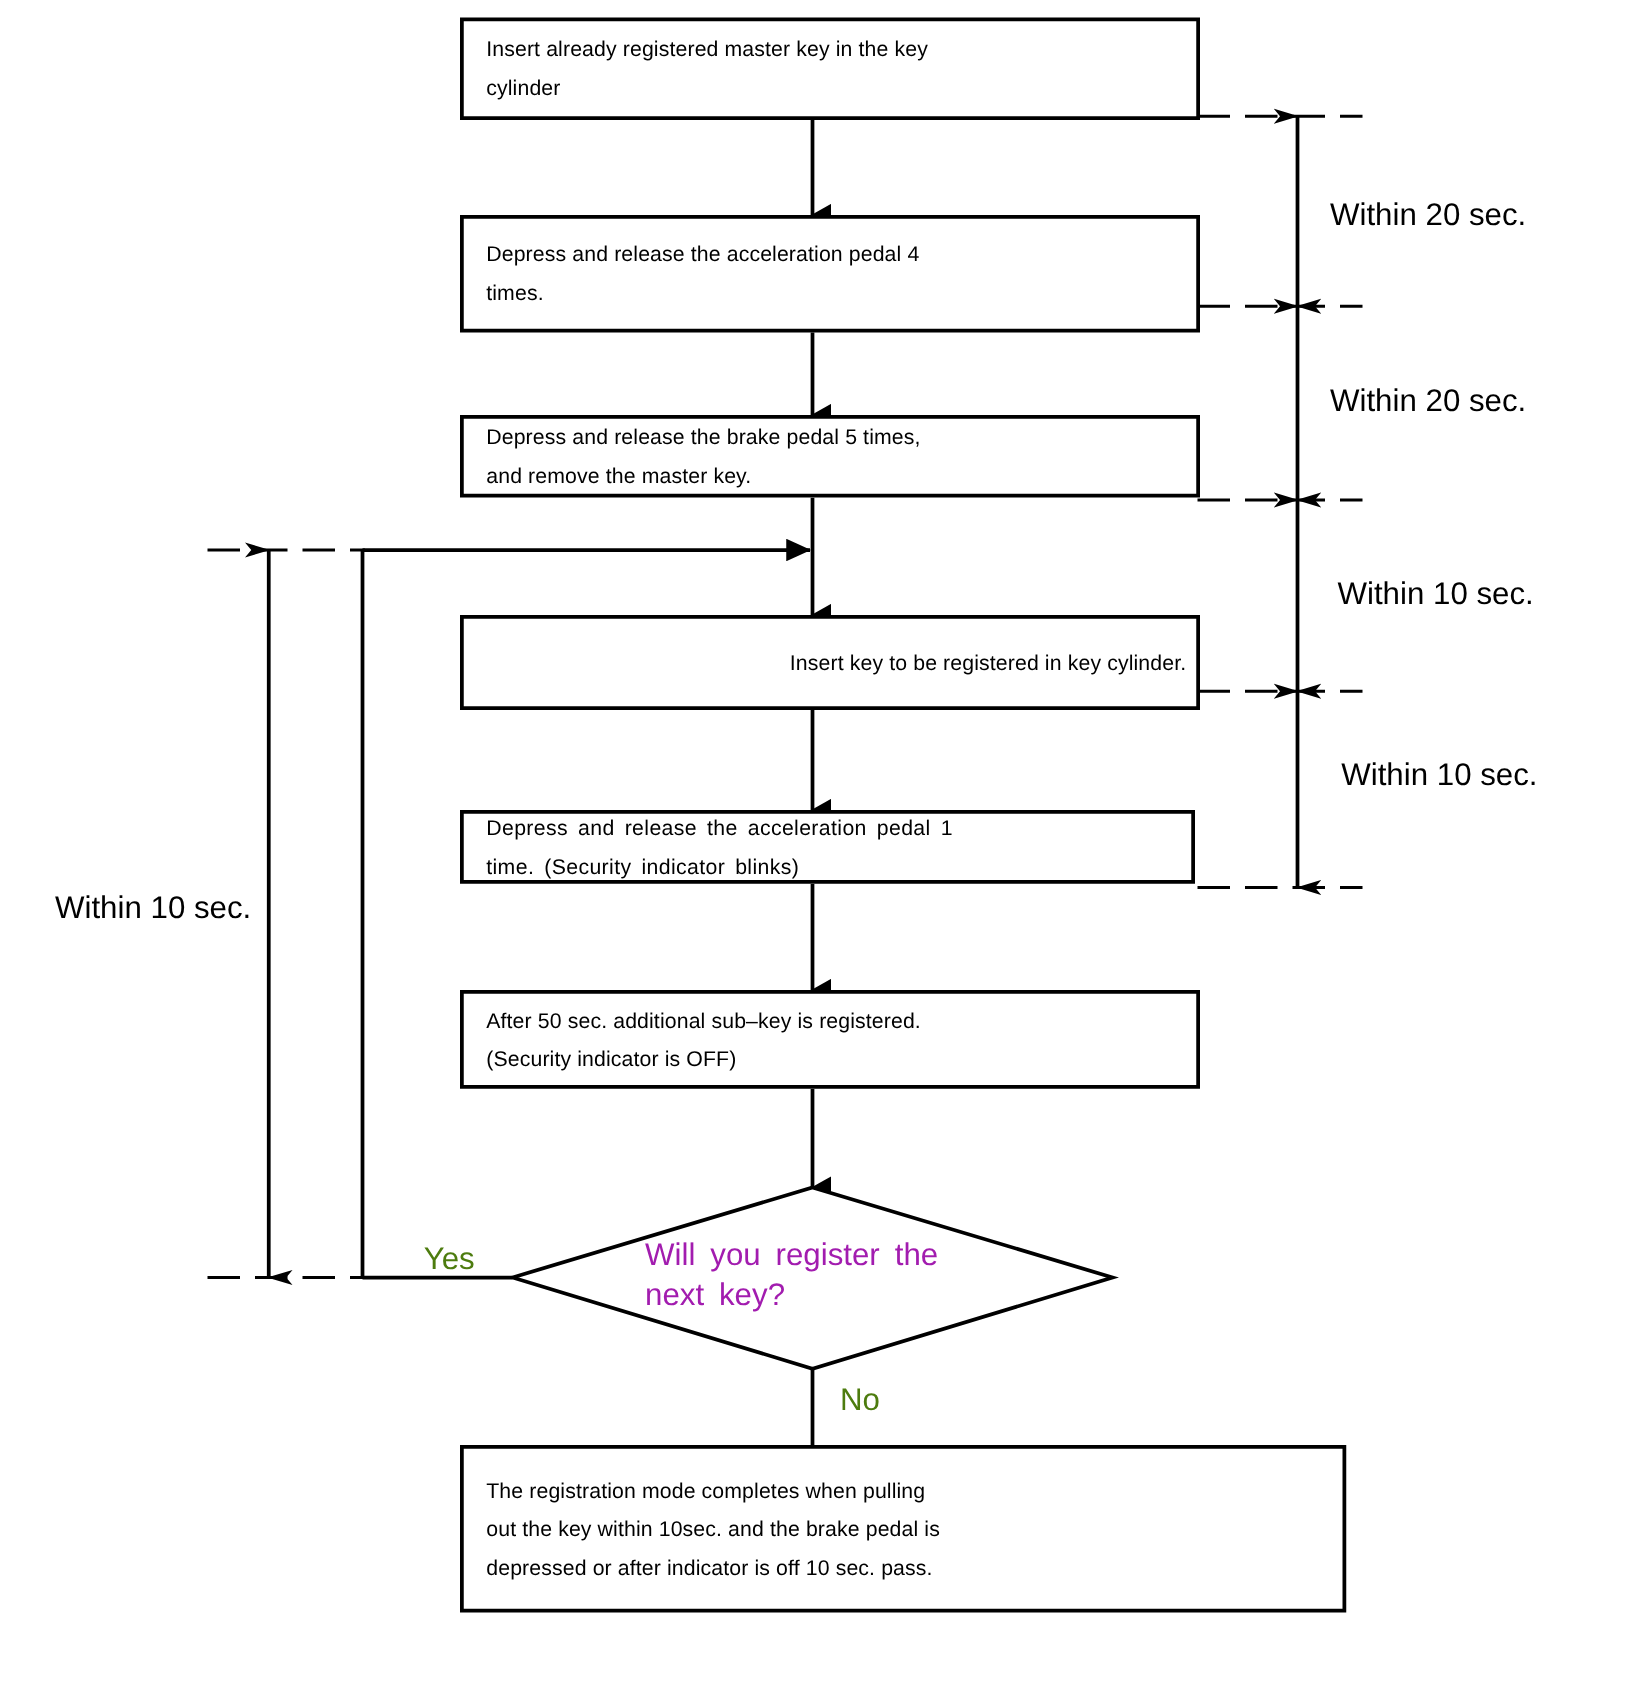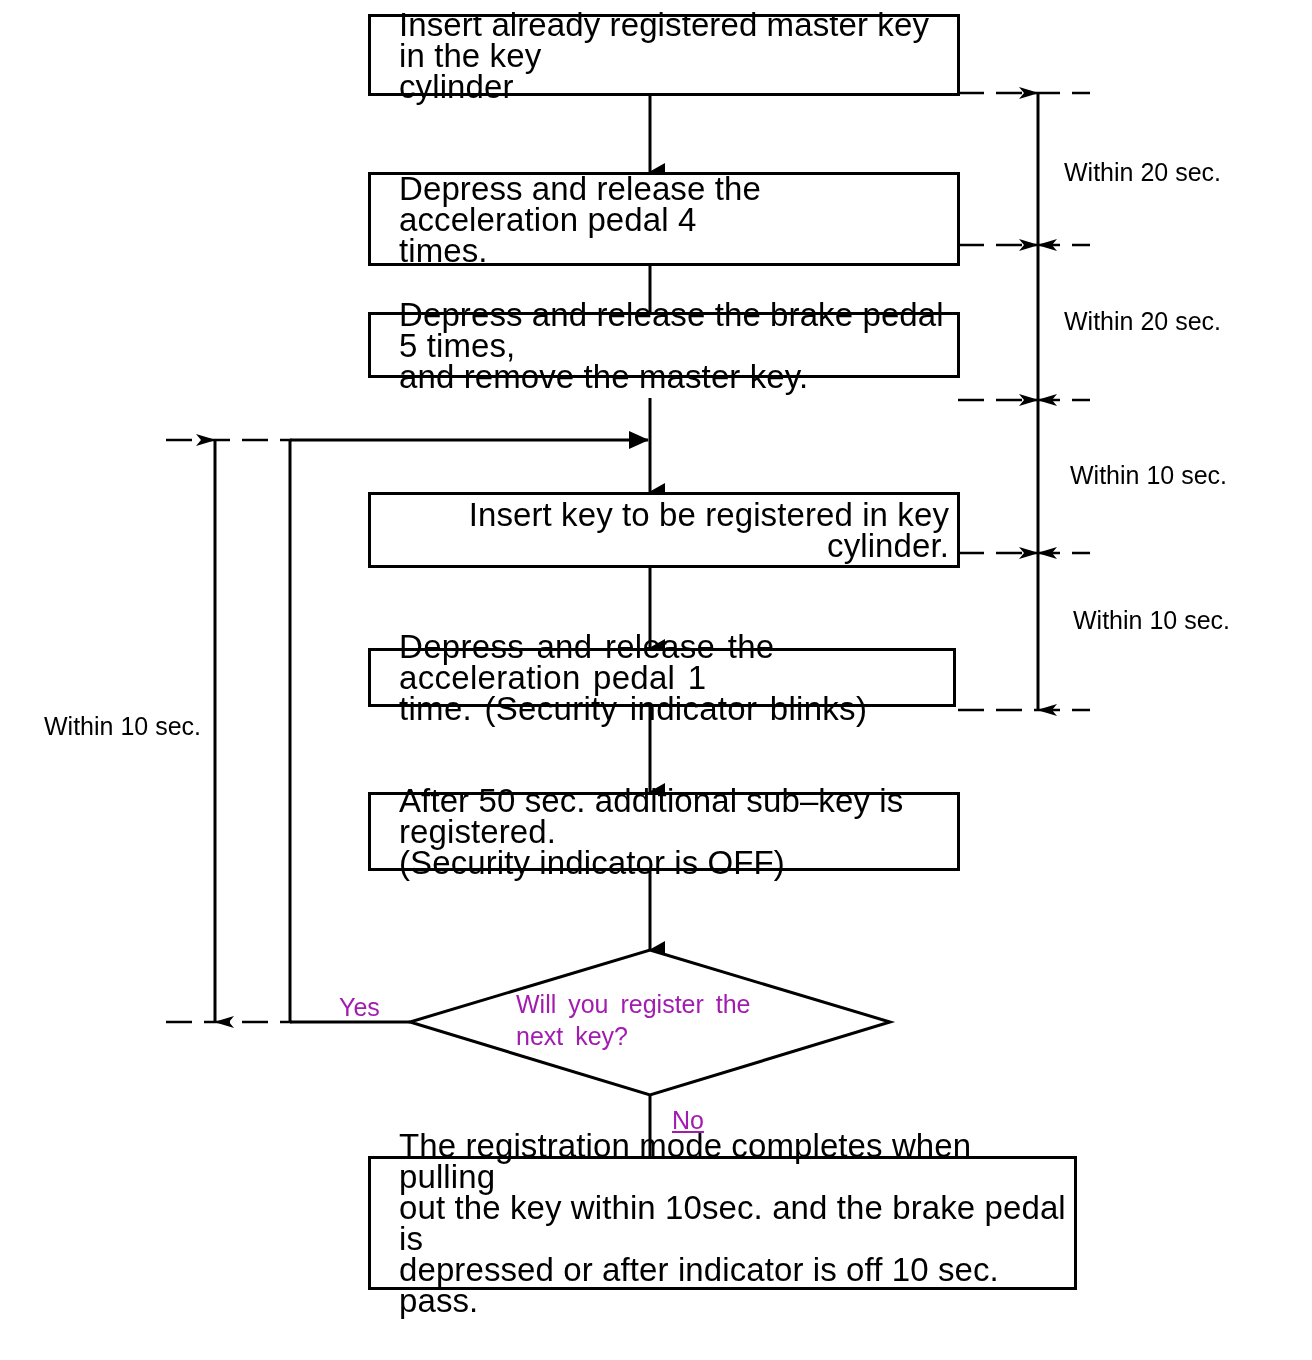--- a/index.html
+++ b/index.html
@@ -28,45 +28,45 @@
   .node-box {
     position: absolute;
     box-sizing: border-box;
     border: 3px solid #000000;
     background: #ffffff;
     display: flex;
     flex-direction: column;
     justify-content: center;
   }
   .node-text {
-    font-size: 33px;
+    font-size: 17px;
     line-height: 31px;
     letter-spacing: 0.1px;
-    padding-left: 28px;
+    padding-left: 18px;
     padding-right: 8px;
     white-space: pre-line;
     color: #000000;
   }
   .node-text.wide-space {
     letter-spacing: 0.3px;
     word-spacing: 3px;
   }
   .dim-label {
     position: absolute;
     font-size: 25px;
     line-height: 28px;
     white-space: nowrap;
     color: #000000;
   }
   .edge-label {
     position: absolute;
     font-size: 25px;
     line-height: 28px;
     white-space: nowrap;
-    color: #a21caf;
+    color: #4d7c0f;
   }
   .diamond-text {
     position: absolute;
     font-size: 25px;
     line-height: 32px;
     white-space: pre-line;
     text-align: left;
     color: #a21caf;
     word-spacing: 5px;
   }
@@ -139,21 +139,21 @@
   <div class="node-box" style="left:368px; top:14px; width:592px; height:82px;">
     <div class="node-text">Insert already registered master key in the key
 cylinder</div>
   </div>
 
   <div class="node-box" style="left:368px; top:172px; width:592px; height:94px;">
     <div class="node-text">Depress and release the acceleration pedal 4
 times.</div>
   </div>
 
-  <div class="node-box" style="left:368px; top:312px; width:592px; height:66px;">
+  <div class="node-box" style="left:368px; top:332px; width:592px; height:66px;">
     <div class="node-text">Depress and release the brake pedal 5 times,
 and remove the master key.</div>
   </div>
 
   <div class="node-box" style="left:368px; top:492px; width:592px; height:76px;text-align:right;">
     <div class="node-text">Insert key to be registered in key cylinder.</div>
   </div>
 
   <div class="node-box" style="left:368px; top:648px; width:588px; height:59px;justify-content:center;">
     <div class="node-text wide-space">Depress and release the acceleration pedal 1
@@ -169,21 +169,21 @@
     <div class="node-text">The registration mode completes when pulling
 out the key within 10sec. and the brake pedal is
 depressed or after indicator is off 10 sec. pass.</div>
   </div>
 
   <div class="diamond-text" style="left:516px; top:988px; width:330px;">Will you register the
 next key?</div>
 
   <div class="edge-label" style="left:339px; top:993px;">Yes</div>
 
-  <div class="edge-label" style="left:672px; top:1106px;text-decoration:underline;">No</div>
+  <div class="edge-label" style="left:672px; top:1106px;">No</div>
 
   <div class="dim-label" style="left:1064px; top:158px;">Within 20 sec.</div>
 
   <div class="dim-label" style="left:1064px; top:307px;">Within 20 sec.</div>
 
   <div class="dim-label" style="left:1070px; top:461px;">Within 10 sec.</div>
 
   <div class="dim-label" style="left:1073px; top:606px;">Within 10 sec.</div>
 
   <div class="dim-label" style="left:44px; top:712px;">Within 10 sec.</div>

